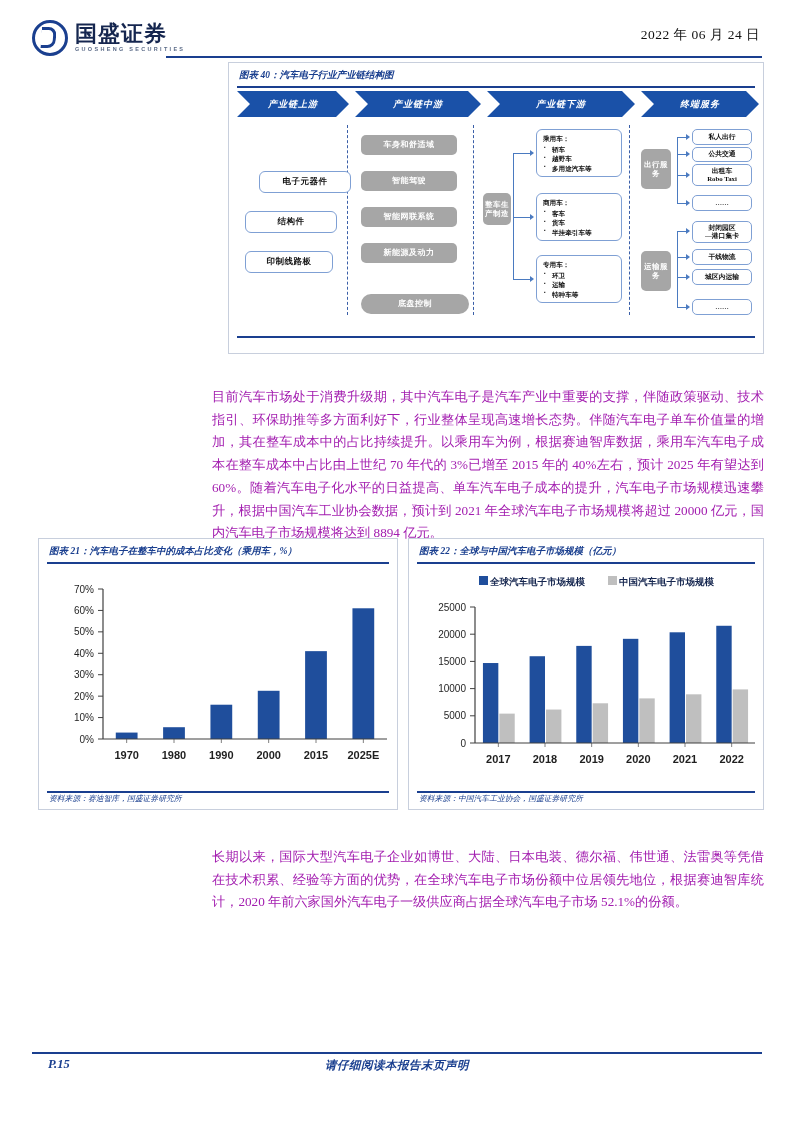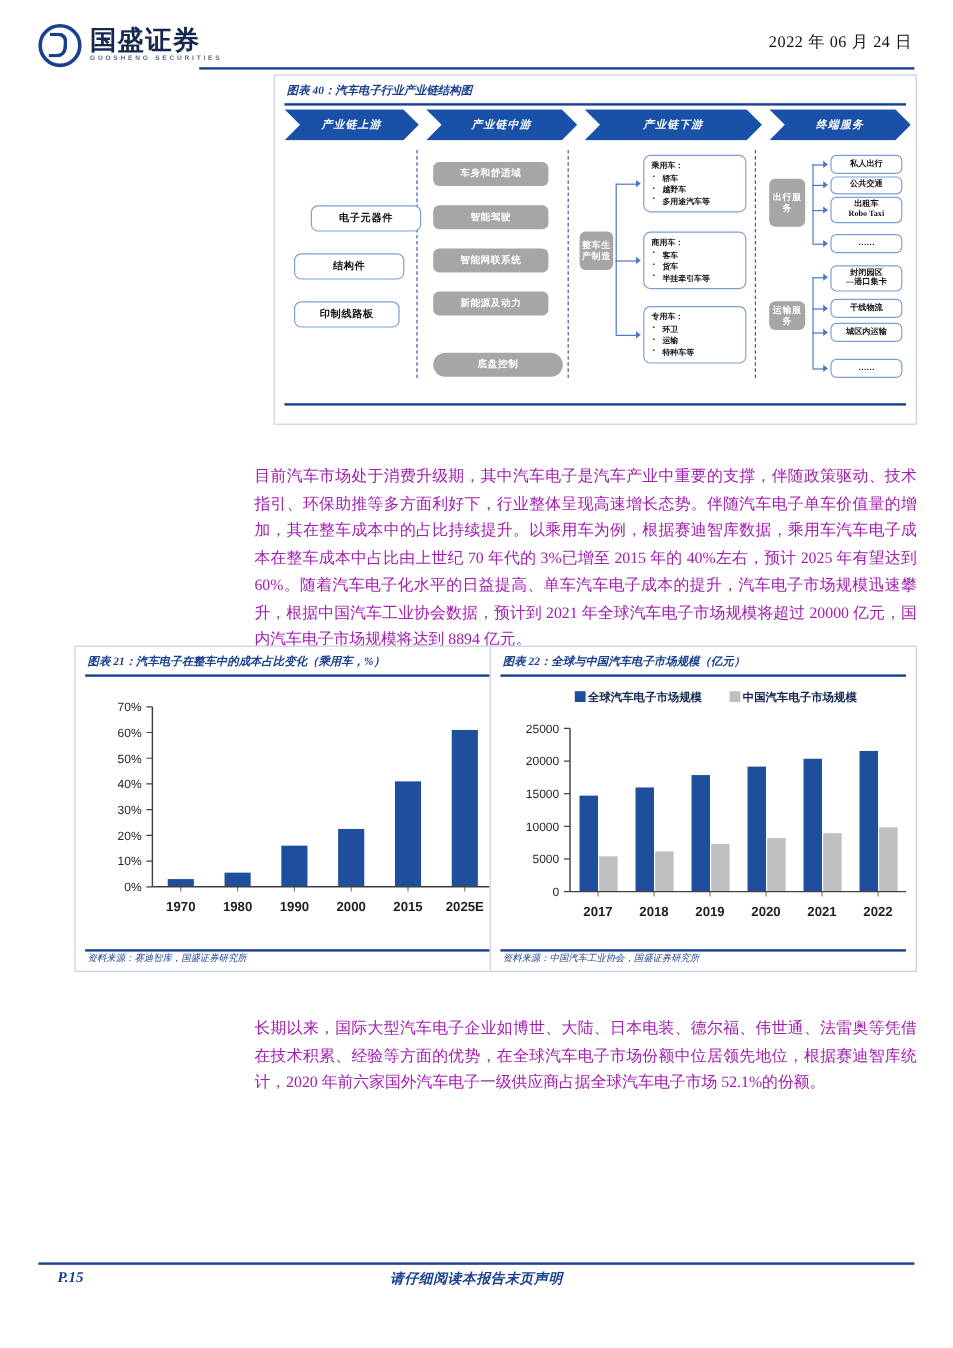--- a/index.html
+++ b/index.html
@@ -232,21 +232,21 @@
     font-size: 13.2px;
     line-height: 1.72;
     color: #a21caf;
     text-align: justify;
     text-justify: inter-ideograph;
   }
   #para1 { left: 212px; top: 386px; width: 552px; }
   #para2 { left: 212px; top: 846px; width: 552px; }
 
   
-  #fig21 { left: 38px; top: 538px; width: 360px; height: 272px; margin-left: 24px; }
+  #fig21 { left: 38px; top: 538px; width: 360px; height: 272px; }
   #fig22 { left: 408px; top: 538px; width: 356px; height: 272px; }
 
   .plot {
     position: absolute;
     left: 0; top: 28px;
     width: 100%;
     height: 218px;
   }
   svg { display: block; }
   .ax-label {
@@ -386,21 +386,21 @@
       <div class="arrowhead" style="left:449px; top:11px;"></div>
       <div class="arrowhead" style="left:449px; top:28px;"></div>
       <div class="arrowhead" style="left:449px; top:49px;"></div>
       <div class="arrowhead" style="left:449px; top:77px;"></div>
       <div class="box-small" style="left:455px; top:6px;  width:60px; height:16px;">私人出行</div>
       <div class="box-small" style="left:455px; top:24px; width:60px; height:15px;">公共交通</div>
       <div class="box-small" style="left:455px; top:41px; width:60px; height:22px; white-space:pre-line;">出租车
 Robo Taxi</div>
       <div class="box-small" style="left:455px; top:72px; width:60px; height:16px;">……</div>
 
-      <div class="box-gray" style="left:404px; top:128px; width:30px; height:24px; font-size:7.5px;">运输服务</div>
+      <div class="box-gray" style="left:404px; top:128px; width:30px; height:40px; font-size:7.5px;">运输服务</div>
       <div class="ln v" style="left:440px; top:108px; height:76px;"></div>
       <div class="ln h" style="left:440px; top:108px; width:10px;"></div>
       <div class="ln h" style="left:440px; top:134px; width:10px;"></div>
       <div class="ln h" style="left:440px; top:154px; width:10px;"></div>
       <div class="ln h" style="left:440px; top:184px; width:10px;"></div>
       <div class="arrowhead" style="left:449px; top:105px;"></div>
       <div class="arrowhead" style="left:449px; top:131px;"></div>
       <div class="arrowhead" style="left:449px; top:151px;"></div>
       <div class="arrowhead" style="left:449px; top:181px;"></div>
       <div class="box-small" style="left:455px; top:98px;  width:60px; height:22px; white-space:pre-line;">封闭园区

